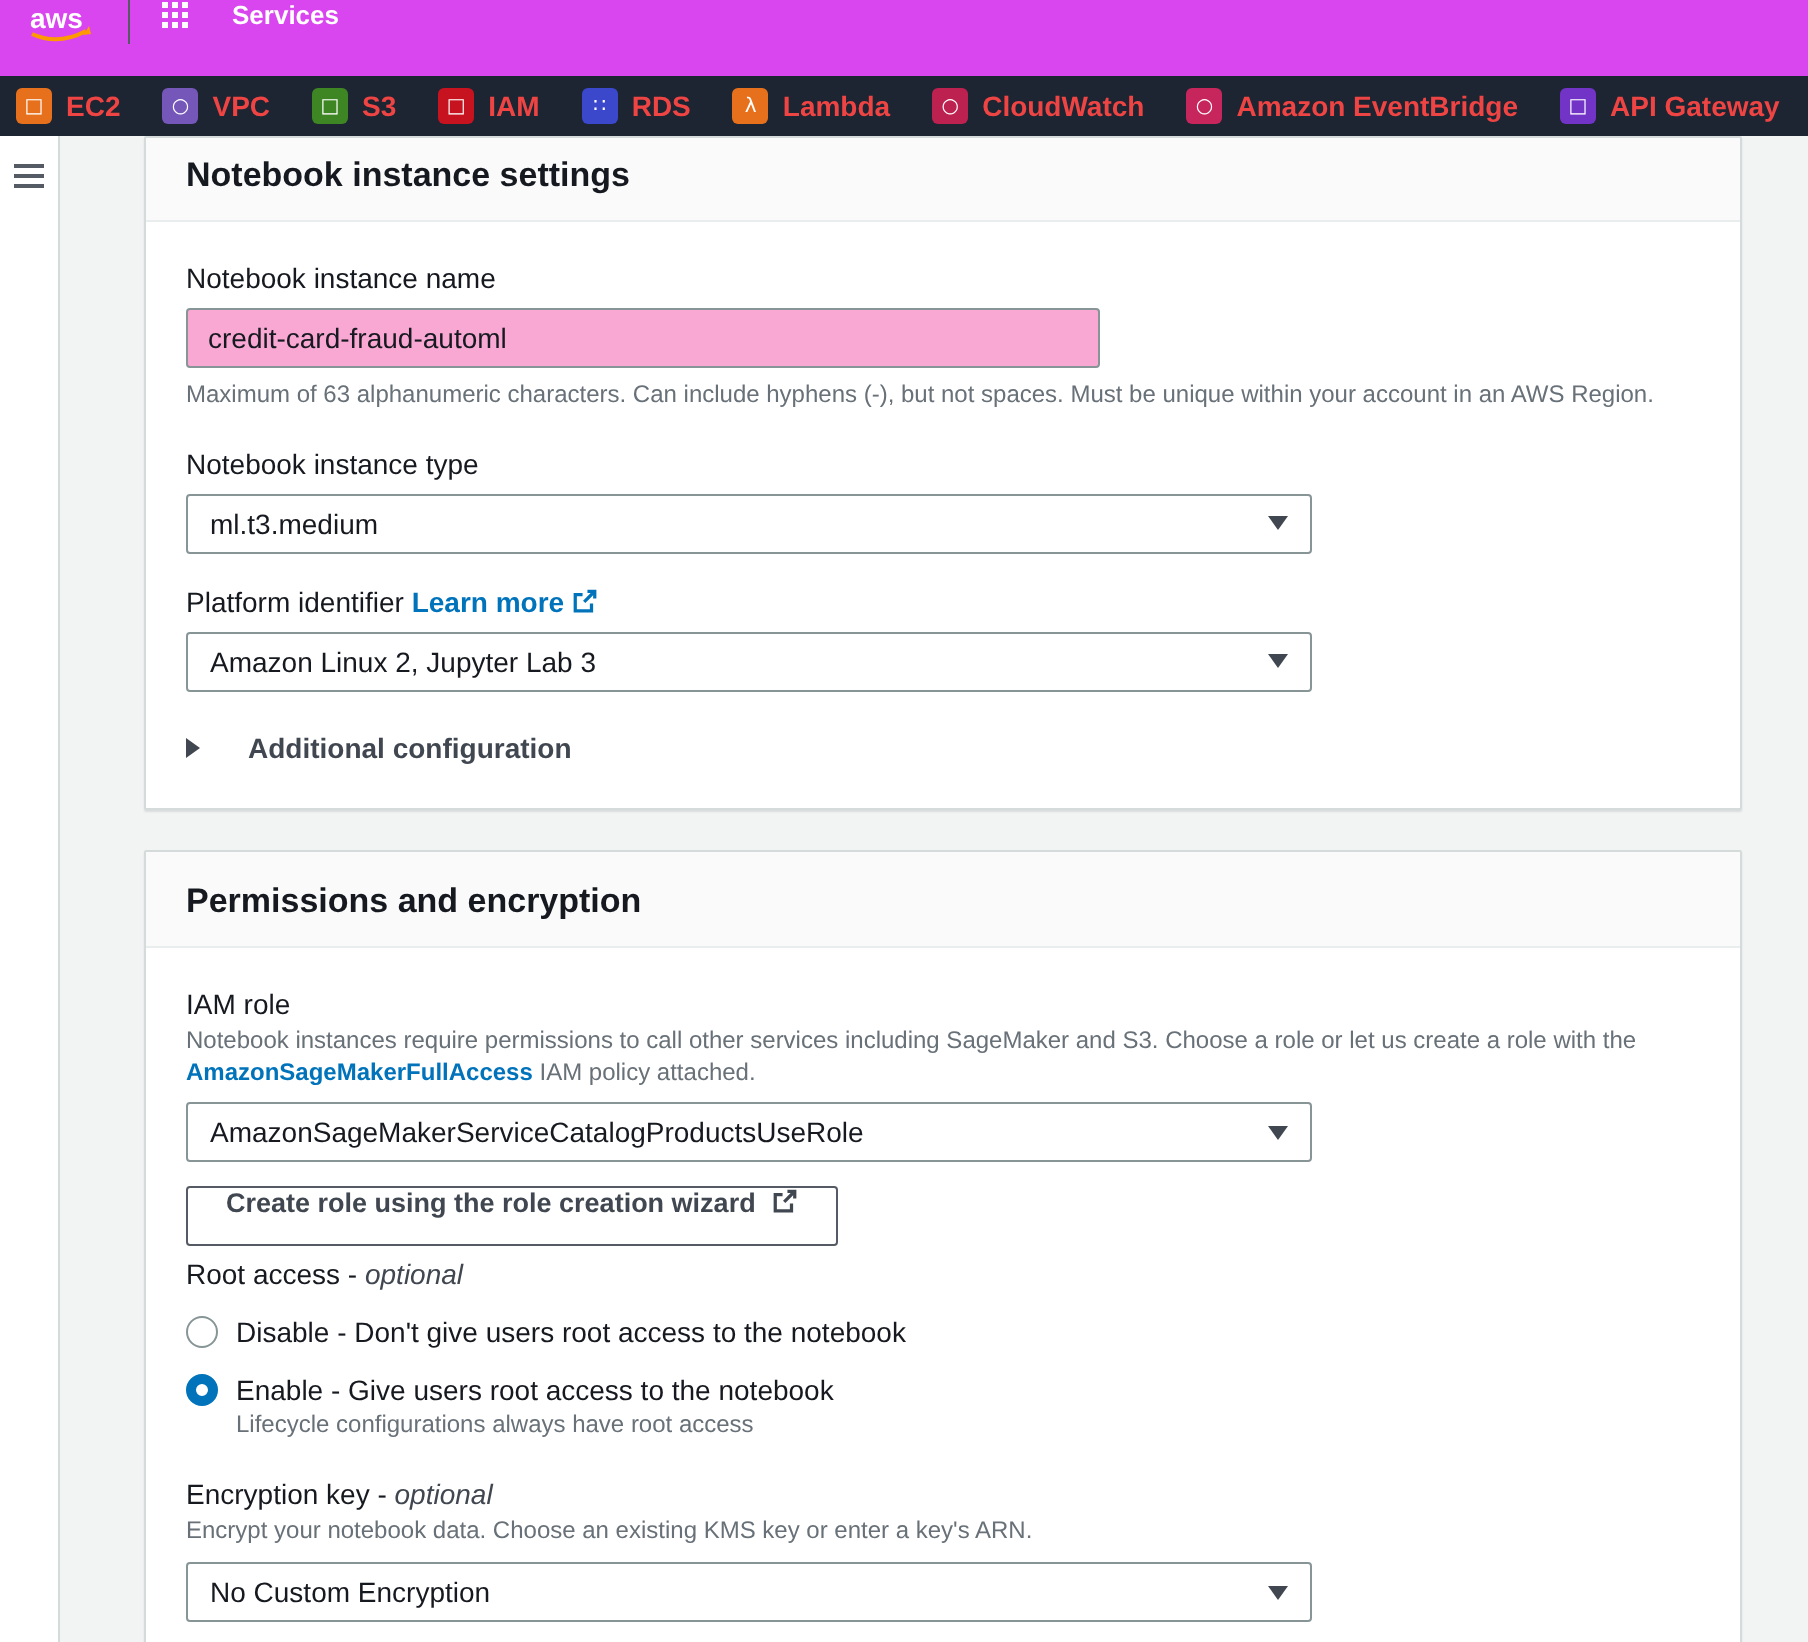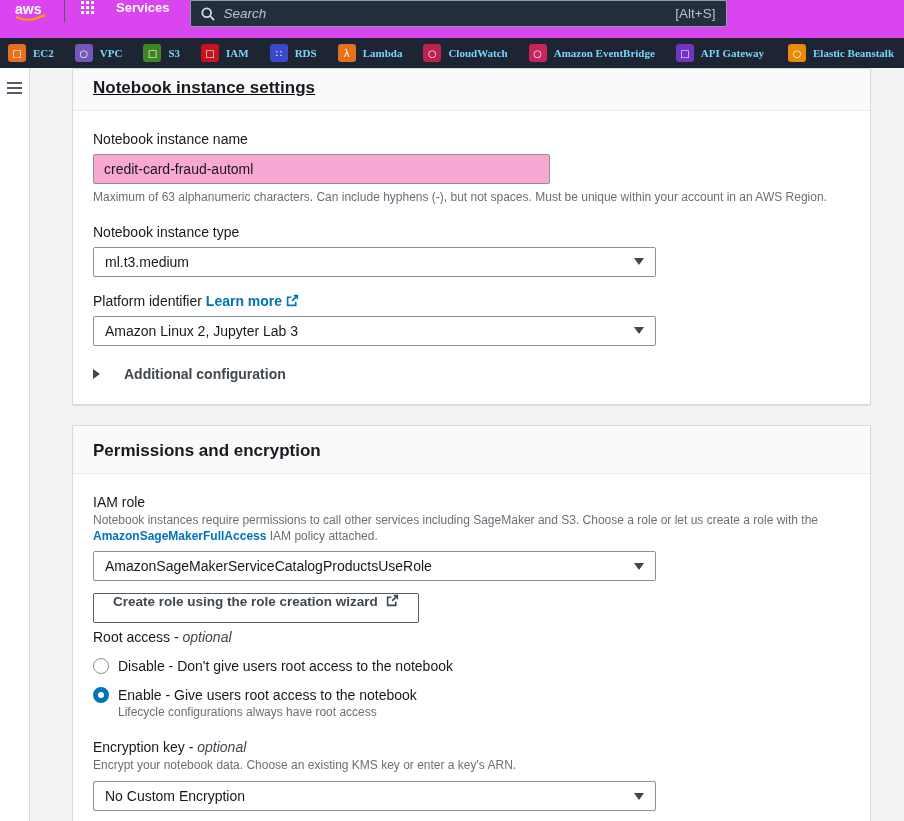--- a/index.html
+++ b/index.html
@@ -25,35 +25,35 @@
 
   
   .favbar { position:absolute; top:38px; left:0; width:904px; height:30px;
     background:#1c2531; display:flex; align-items:center; padding:0 8px;
     overflow:hidden; white-space:nowrap; }
   .fav-item { display:flex; align-items:center; gap:7px; margin-right:21px; cursor:pointer; }
   .fav-item:last-child { margin-left:auto; margin-right:2px; }
   .fav-ico { width:18px; height:18px; border-radius:3px; color:#fff; font-size:10px;
     display:flex; align-items:center; justify-content:center; flex:none;
     font-family:"DejaVu Sans", sans-serif; }
-  .fav-label { color:#7dd3fc; font-size:11px; font-weight:bold;font-family:Liberation Serif, serif; }
+  .fav-label { color:#ef4444; font-size:14px; font-weight:bold; }
 
   
   .side { position:absolute; top:68px; left:0; width:30px; height:753px;
     background:#ffffff; border-right:1px solid #d5dbdb; }
   .burger { position:absolute; top:14px; left:7px; width:15px; cursor:pointer; }
   .burger i { display:block; height:2px; background:#545b64; margin-bottom:3px; }
 
   
   .content { position:absolute; top:68px; left:72px; width:799px; }
   .card { background:#ffffff; border:1px solid #d5dbdb; border-radius:1px;
     box-shadow:0 1px 1px rgba(0,28,36,.1); }
   .card + .card { margin-top:20px; }
   .card-header { background:#fafafa; border-bottom:1px solid #eaeded; padding:15px 20px 12px; }
-  .card1 .card-header { padding-top:9px;text-decoration:underline; }
+  .card1 .card-header { padding-top:9px; }
   .card-title { font-size:17px; font-weight:bold; color:#16191f; }
   .card-body { padding:20px 20px 22px; }
 
   .fld-label { font-size:14px; color:#16191f; }
   .fld-label .opt { font-style:italic; color:#414750; }
   .help { font-size:12px; color:#687078; line-height:1.32; }
   .textinput { width:457px; height:30px; border:1px solid #879596; border-radius:2px;
     padding:0 10px; font-size:14px; color:#16191f; margin-top:7px;
     font-family:"Liberation Sans", sans-serif; background:#f9a8d4; display:block; }
   .select { width:563px; height:30px; border:1px solid #879596; border-radius:2px;
@@ -97,30 +97,20 @@
     <path d="M4 17 Q 17 23 31 15.5" stroke="#ff9900" stroke-width="2" fill="none"></path>
     <path d="M31 15.5 l 1.5 -2.5 l 1 4 l -4 0.5 z" fill="#ff9900"></path>
   </svg>
   <div class="nav-divider"></div>
   <div class="services-btn">
     <span class="grid-icon">
         <i></i>
       </span>
     <span>Services</span>
   </div>
-  <div class="searchbox">
-    <span class="mag">
-      <svg width="14" height="14" viewBox="0 0 16 16" fill="none" stroke="#d5dbdb" stroke-width="2">
-        <circle cx="6.5" cy="6.5" r="5"></circle>
-          <line x1="10.5" y1="10.5" x2="15" y2="15"></line>
-      </svg>
-    </span>
-    <span class="search-placeholder">Search</span>
-    <span class="search-shortcut">[Alt+S]</span>
-  </div>
 </div>
 
 <div class="favbar">
   <div class="fav-item">
     <span class="fav-ico" style="background: rgb(231, 112, 29);">□</span>
     <span class="fav-label">EC2</span>
   </div>
   <div class="fav-item">
     <span class="fav-ico" style="background: rgb(116, 87, 184);">○</span>
     <span class="fav-label">VPC</span>

